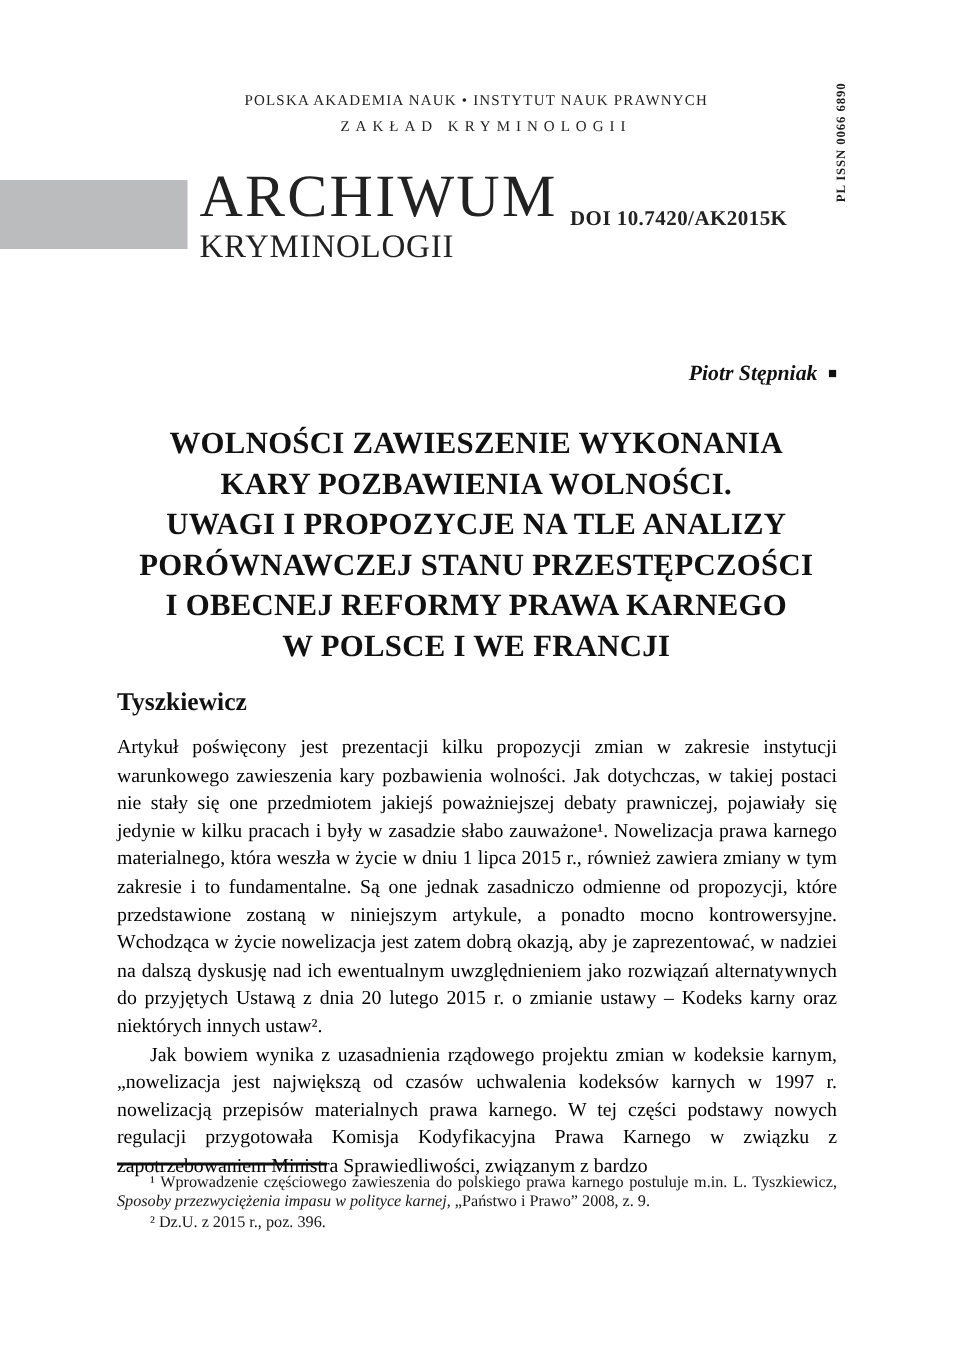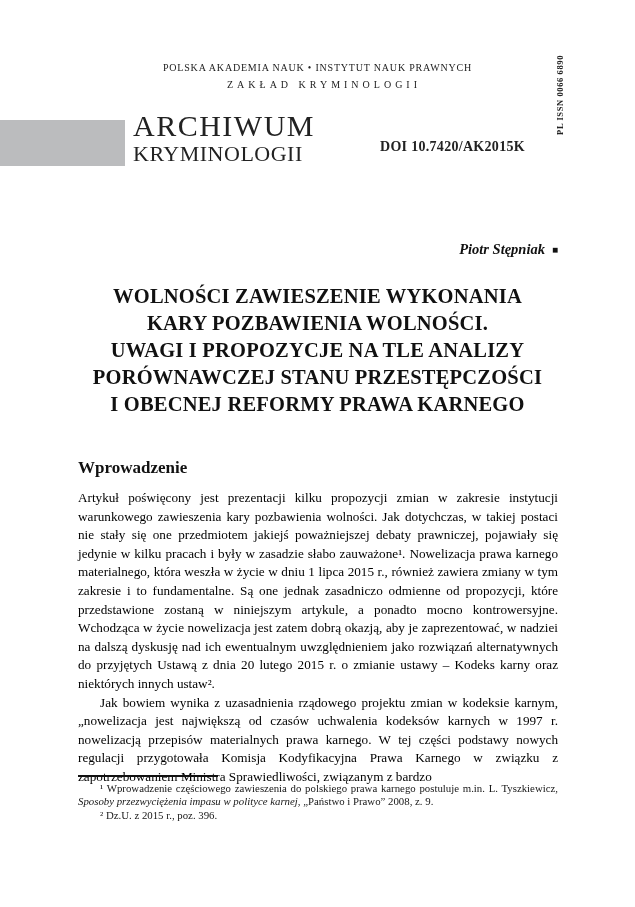--- a/index.html
+++ b/index.html
@@ -28,21 +28,21 @@
   .gray-block {
     position: absolute; left: 0; top: 120px;
     width: 125px; height: 46px;
     background: #bbbcbe;
   }
   .journal-title {
     position: absolute; left: 133px; top: 111px;
     line-height: 1;
   }
   .journal-title .jt1 {
-    font-size: 30px; letter-spacing: 1.5px; color: #222; text-align: center;
+    font-size: 40px; letter-spacing: 1.5px; color: #222; text-align: center;
   }
   .journal-title .jt2 {
     font-size: 22px; letter-spacing: 0.5px; color: #222; margin-top: 2px;
   }
   .doi {
     position: absolute; left: 380px; top: 139px;
     font-size: 14px; font-weight: bold; letter-spacing: 0.3px; color: #222;
   }
   .issn {
     position: absolute; top: 55px; right: 70px;
@@ -117,24 +117,25 @@
   <div class="author-line">
     <span>Piotr Stępniak</span><span class="author-square">■</span>
   </div>
 
   <div class="article-title">
     <div>WOLNOŚCI ZAWIESZENIE WYKONANIA</div>
     <div>KARY POZBAWIENIA WOLNOŚCI.</div>
     <div>UWAGI I PROPOZYCJE NA TLE ANALIZY</div>
     <div>PORÓWNAWCZEJ STANU PRZESTĘPCZOŚCI</div>
     <div>I OBECNEJ REFORMY PRAWA KARNEGO</div>
+    <div>W POLSCE I WE FRANCJI</div>
   </div>
 
   <div class="content">
-    <div class="section-heading">Wprowadzenie</div>
+    <div class="section-heading">Tyszkiewicz</div>
     <p class="body-para">Artykuł poświęcony jest prezentacji kilku propozycji zmian w zakresie instytucji warunkowego zawieszenia kary pozbawienia wolności. Jak dotychczas, w takiej postaci nie stały się one przedmiotem jakiejś poważniejszej debaty prawniczej, pojawiały się jedynie w kilku pracach i były w zasadzie słabo zauważone¹. Nowelizacja prawa karnego materialnego, która weszła w życie w dniu 1 lipca 2015 r., również zawiera zmiany w tym zakresie i to fundamentalne. Są one jednak zasadniczo odmienne od propozycji, które przedstawione zostaną w niniejszym artykule, a ponadto mocno kontrowersyjne. Wchodząca w życie nowelizacja jest zatem dobrą okazją, aby je zaprezentować, w nadziei na dalszą dyskusję nad ich ewentualnym uwzględnieniem jako rozwiązań alternatywnych do przyjętych Ustawą z dnia 20 lutego 2015 r. o zmianie ustawy – Kodeks karny oraz niektórych innych ustaw².</p>
     <p class="body-para indented">Jak bowiem wynika z uzasadnienia rządowego projektu zmian w kodeksie karnym, „nowelizacja jest największą od czasów uchwalenia kodeksów karnych w 1997 r. nowelizacją przepisów materialnych prawa karnego. W tej części podstawy nowych regulacji przygotowała Komisja Kodyfikacyjna Prawa Karnego w związku z zapotrzebowaniem Ministra Sprawiedliwości, związanym z bardzo</p>
   </div>
 
   <div class="footnotes">
     <div class="footnote-rule"></div>
     <p class="footnote"><span>¹ Wprowadzenie częściowego zawieszenia do polskiego prawa karnego postuluje m.in. L. Tyszkiewicz, </span><span class="fn-italic">Sposoby przezwyciężenia impasu w polityce karnej</span><span>, „Państwo i Prawo” 2008, z. 9.</span></p>
     <p class="footnote">² Dz.U. z 2015 r., poz. 396.</p>
   </div>
 

